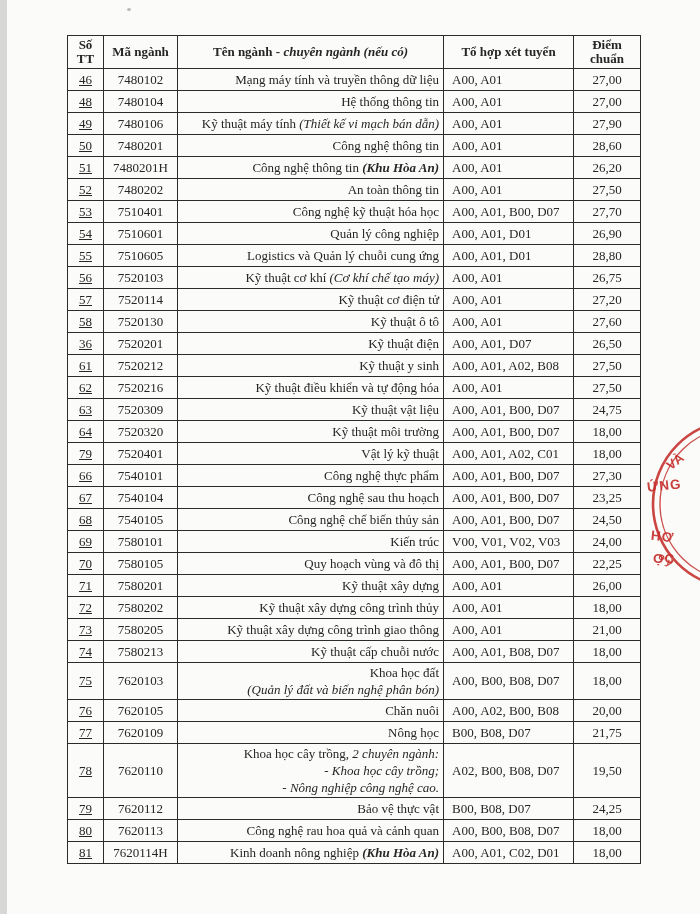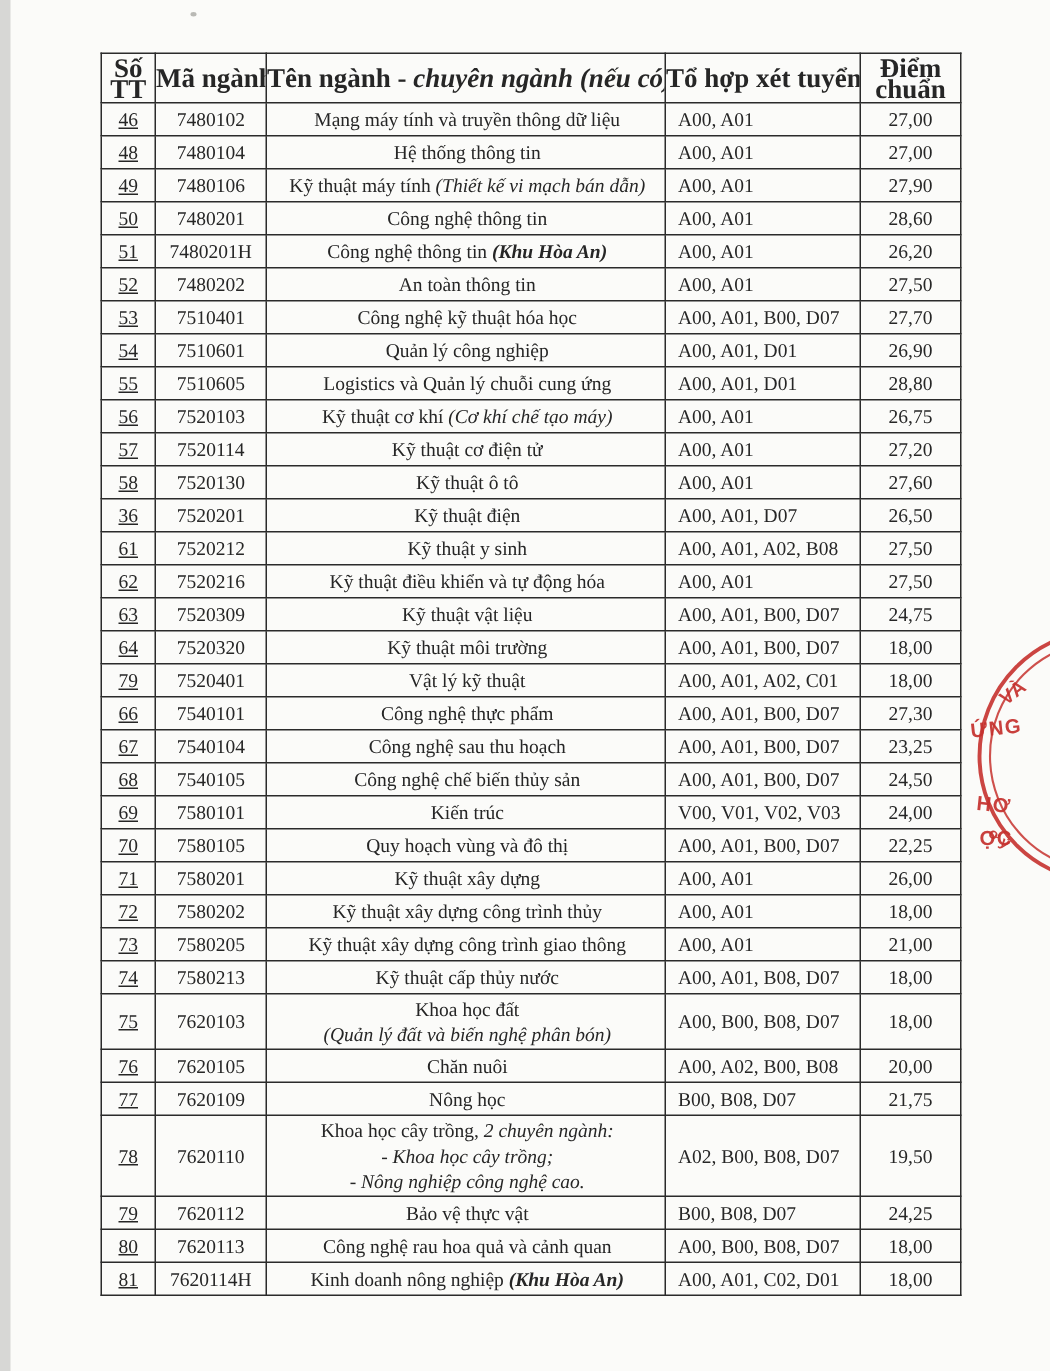--- a/index.html
+++ b/index.html
@@ -26,26 +26,26 @@
     font-size:13px;
   }
   .score-table td, .score-table th {
     border:1px solid #2b2b2b;
     vertical-align:middle;
     overflow:hidden;
     white-space:nowrap;
   }
   .score-table thead th {
     height:33px; font-weight:bold; text-align:center;
-    font-size:18px; line-height:14px;
+    font-size:13px; line-height:14px;
   }
   .score-table tbody td { height:22px; }
   td.c-stt  { text-align:center;text-decoration:underline; }
   td.c-code { text-align:center; }
-  td.c-name { text-align:center; padding:1px 4px 1px 6px;margin-left:16px; }
+  td.c-name { text-align:right; padding:1px 4px 1px 6px;margin-left:16px; }
   td.c-combo{ text-align:left; padding-left:8px; }
   td.c-score{ text-align:center; }
   .name-line { line-height:17px; white-space:nowrap; }
   .i  { font-style:italic; }
   .bi { font-style:italic; font-weight:bold; }
   .hdr-italic { font-style:italic; }
   .stamp {
     position:absolute; left:644px; top:418px;
     width:56px; height:176px; overflow:hidden;
     pointer-events:none;
@@ -325,21 +325,21 @@
     <td class="c-name">
           <div class="name-line"><span>Kỹ thuật xây dựng công trình giao thông</span></div>
         </td>
     <td class="c-combo">A00, A01</td>
     <td class="c-score">21,00</td>
   </tr>
       <tr>
     <td class="c-stt">74</td>
     <td class="c-code">7580213</td>
     <td class="c-name">
-          <div class="name-line"><span>Kỹ thuật cấp thủy nước</span></div>
+          <div class="name-line"><span>Kỹ thuật cấp chuỗi nước</span></div>
         </td>
     <td class="c-combo">A00, A01, B08, D07</td>
     <td class="c-score">18,00</td>
   </tr>
       <tr>
     <td class="c-stt">75</td>
     <td class="c-code">7620103</td>
     <td class="c-name">
           <div class="name-line"><span>Khoa học đất</span></div>
           <div class="name-line"><span class="i">(Quản lý đất và biến nghệ phân bón)</span></div>

